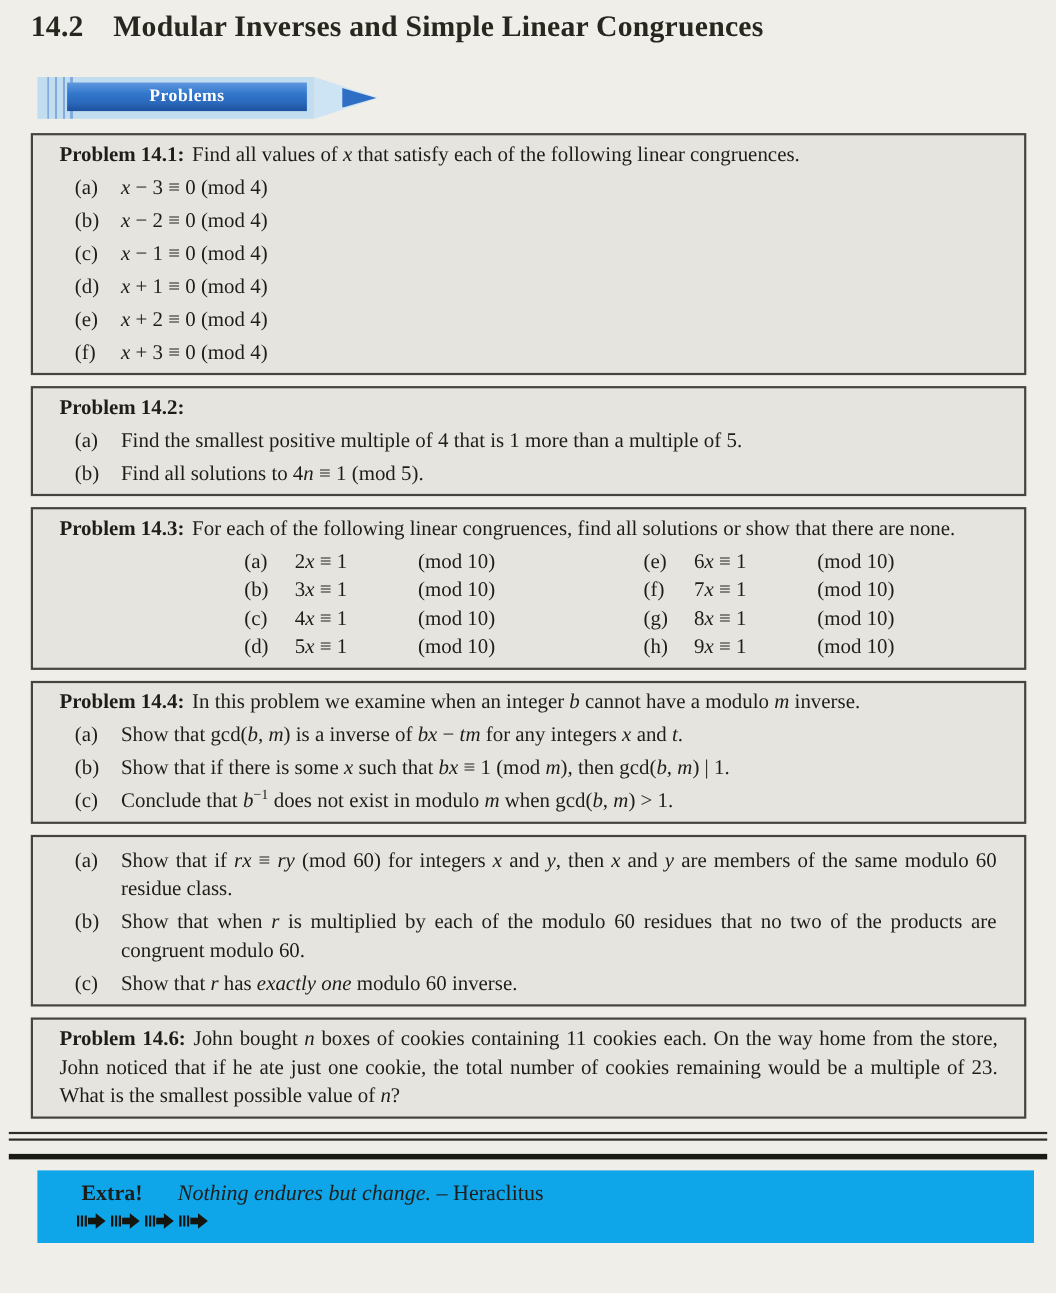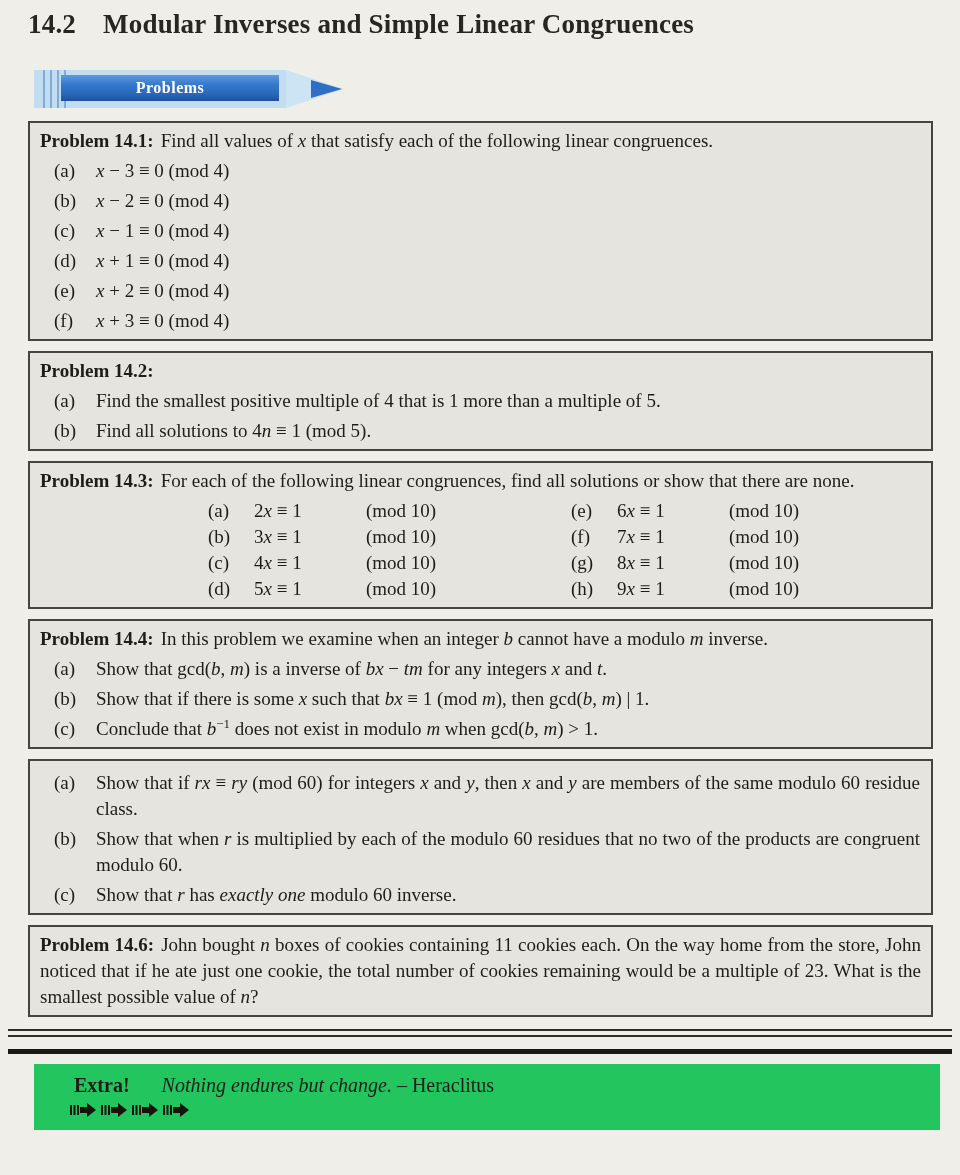--- a/index.html
+++ b/index.html
@@ -36,21 +36,21 @@
   }
   .pencil-tip{
     position:absolute;left:277px;top:13px;bottom:13px;width:31px;
     background:#2e6fc5;clip-path:polygon(0 0,100% 50%,0 100%);
   }
 
   
   .problem-box{
     box-sizing:border-box;width:905px;margin:10px 0 0 28px;
     border:2px solid #45443f;background:#e5e4de;
-    padding:5px 10px;
+    padding:5px 24px;
   }
   .pline{margin:0;font-size:19px;line-height:26px;text-align:justify;}
   .plabel{padding-right:7px;white-space:nowrap;}
   .items{margin:1px 0 0 0;}
   .item{
     display:grid;grid-template-columns:34px 1fr;column-gap:8px;
     margin:4px 0 0 14px;font-size:19px;line-height:26px;
   }
   .item-body{text-align:justify;padding-right:1px;}
 
@@ -67,21 +67,21 @@
   
   .rule-double{
     box-sizing:border-box;width:944px;height:8px;margin:12px 0 0 8px;
     border-top:2px solid #2e2d29;border-bottom:2px solid #2e2d29;
   }
   .rule-thick{width:944px;height:5px;margin:12px 0 0 8px;background:#1a1a15;}
 
   
   .extra-box{
     box-sizing:border-box;width:906px;height:66px;margin:10px 0 0 34px;
-    background:#22c55e;padding:9px 16px 6px 40px;overflow:hidden;
+    background:#0ea5e9;padding:9px 16px 6px 40px;overflow:hidden;
   }
   .extra-row{display:flex;align-items:baseline;gap:32px;font-size:20px;line-height:24px;}
   .extra-label{font-weight:bold;}
   .extra-arrows{margin:5px 0 0 -4px;}
   .extra-arrows svg{display:block;}
 </style>
 </head>
 <body>
 
 <div class="page">

